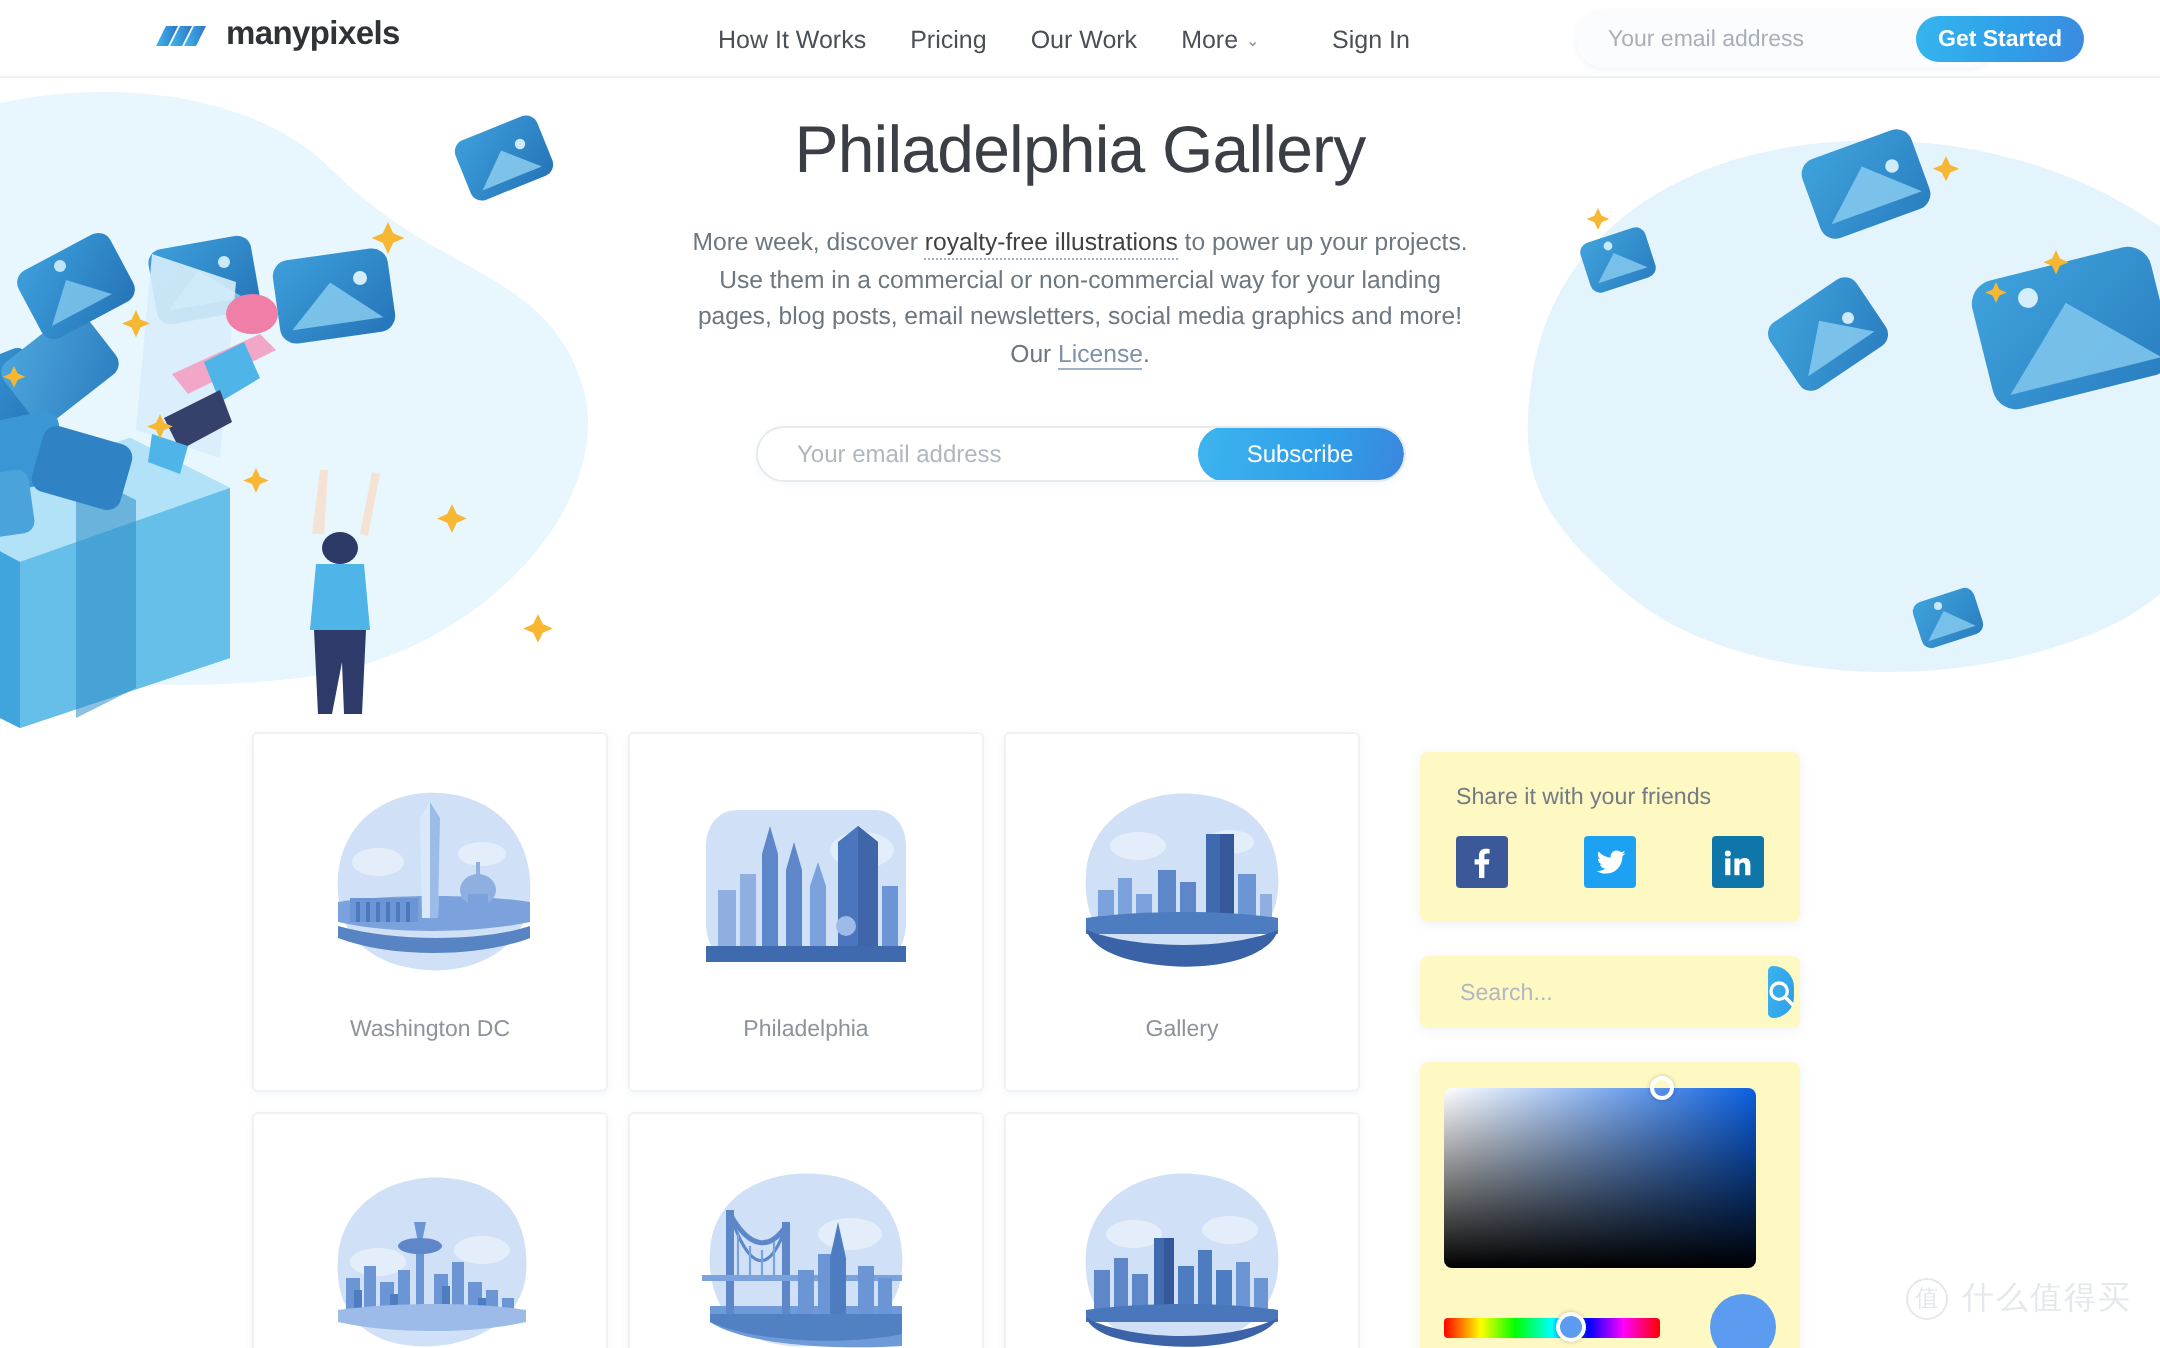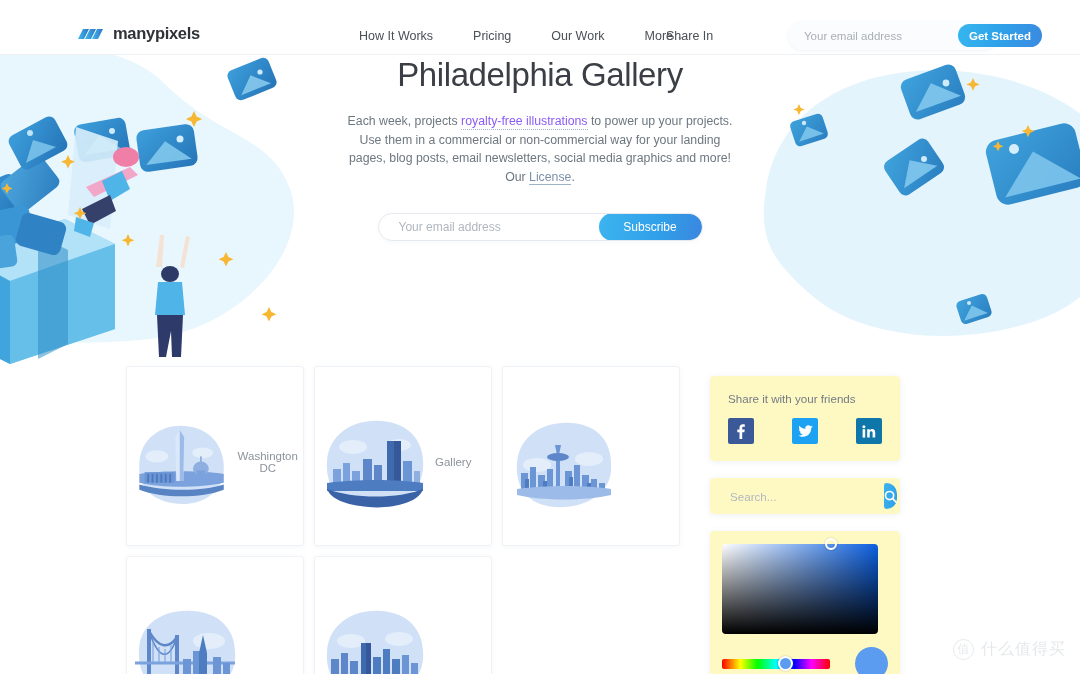--- a/index.html
+++ b/index.html
@@ -7,39 +7,39 @@
     width: 1080px; height: 674px;
     overflow: hidden;
     font-family: "Liberation Sans", sans-serif;
     background: #ffffff;
     color: #4a4a4a;
   }
   .page { position: relative; width: 1080px; height: 674px; overflow: hidden; background: #fff; }
 
   
   .navbar {
-    position: absolute; top: 16px; left: 0;
+    position: absolute; top: 0; left: 0;
     width: 1080px; height: 39px;
     background: #ffffff;
     border-bottom: 1px solid #eef1f4;
     display: flex; align-items: center;
     z-index: 40;
   }
   .logo-wrap {
     position: absolute; left: 78px; top: 8px;
     display: flex; align-items: center; gap: 9px;
   }
   .logo-mark { display: block; }
   .logo-text {
     font-size: 16.5px; font-weight: bold; letter-spacing: -0.3px;
     color: #2f3237;
   }
   .nav-links {
     position: absolute; left: 359px; top: 0; height: 39px;
-    display: flex; align-items: center; gap: 40px;
+    display: flex; align-items: center; gap: 22px;
   }
   .nav-link {
     font-size: 12.5px; color: #4b4f56; text-decoration: none;
     display: flex; align-items: center; gap: 4px; cursor: pointer;
     white-space: nowrap;
   }
   .caret { display: inline-block; font-size: 8px; color: #8b9097; transform: translateY(1px); }
   .nav-signin { position: absolute; left: 666px; top: 0; height: 39px; display: flex; align-items: center; }
 
   .nav-cta {
@@ -75,21 +75,21 @@
   .hero-title {
     margin-top: 17px;
     font-size: 33px; font-weight: normal; letter-spacing: -0.4px;
     color: #3b3f45;
   }
   .hero-desc {
     margin: 18px auto 0; width: 400px;
     font-size: 12.3px; line-height: 18.5px; color: #6d7780;
   }
   .dlink {
-    color: #8b5cf6; text-decoration: none;
+    color: #404040; text-decoration: none;
     border-bottom: 1px dotted #9bb4d2;
     padding-bottom: 1px;
   }
   .slink { color: #7d91a8; text-decoration: none; border-bottom: 1px solid #9fb2c6; }
 
   .subscribe-row {
     margin: 27px auto 0; width: 325px; height: 28px;
     background: #ffffff; border: 1px solid #e6eaef; border-radius: 15px;
     display: flex; align-items: center;
     box-shadow: 0 1px 4px rgba(90,120,160,0.06);
@@ -114,21 +114,21 @@
     width: 564px;
     display: flex; flex-wrap: wrap; gap: 10px;
     z-index: 10;
   }
   .card {
     width: 178px; height: 180px;
     background: #ffffff;
     border: 1px solid #f0f2f5;
     border-radius: 3px;
     box-shadow: 0 1px 5px rgba(80,110,150,0.07);
-    display: flex; flex-direction: row; align-items: center;
+    display: flex; flex-direction: column; align-items: center;
     cursor: pointer; overflow: hidden;
   }
   .card-art { margin-top: 20px; width: 120px; height: 110px; }
   .card-label {
     margin-top: 12px; font-size: 11.5px; color: #8c939b; text-align: center;
   }
 
   
   .sidebar { position: absolute; left: 710px; top: 376px; width: 190px; z-index: 10; }
   .panel {
@@ -242,21 +242,21 @@
         <span>Our Work</span>
       </a>
       <a class="nav-link">
         <span>More</span>
         <span class="caret">⌄</span>
       </a>
     </div>
 
     <div class="nav-signin">
       <a class="nav-link">
-        <span>Share In</span>
+        <span>Sign In</span>
       </a>
     </div>
 
     <div class="nav-cta">
       <input class="nav-email" type="text" placeholder="Your email address" style="">
       <button class="btn-getstarted">Get Started</button>
     </div>
   </div>
 
   <div class="hero">
@@ -383,21 +383,21 @@
         <path d="M53,65 l1.8,3.9 3.9,1.6 -3.9,1.6 -1.8,3.9 -1.8,-3.9 -3.9,-1.6 3.9,-1.6 Z"></path>
         <path d="M227,39 l2.1,4.5 4.5,1.9 -4.5,1.9 -2.1,4.5 -2.1,-4.5 -4.5,-1.9 4.5,-1.9 Z"></path>
         <path d="M282,86 l2,4.3 4.3,1.8 -4.3,1.8 -2,4.3 -2,-4.3 -4.3,-1.8 4.3,-1.8 Z"></path>
         <path d="M252,102 l1.7,3.7 3.7,1.5 -3.7,1.5 -1.7,3.7 -1.7,-3.7 -3.7,-1.5 3.7,-1.5 Z"></path>
       </g>
     </svg>
 
     <div class="hero-center">
       <h1 class="hero-title">Philadelphia Gallery</h1>
       <p class="hero-desc">
-        <span>Each week, projects </span><a class="dlink">royalty-free illustrations</a><span> to power up your projects. Use them in a commercial or non-commercial way for your landing pages, blog posts, email newsletters, social media graphics and more! Our </span><a class="slink">License</a><span>.</span>
+        <span>More week, discover </span><a class="dlink">royalty-free illustrations</a><span> to power up your projects. Use them in a commercial or non-commercial way for your landing pages, blog posts, email newsletters, social media graphics and more! Our </span><a class="slink">License</a><span>.</span>
       </p>
 
       <div class="subscribe-row">
         <input class="sub-email" type="text" placeholder="Your email address" style="">
         <button class="btn-subscribe">Subscribe</button>
       </div>
     </div>
   </div>
 
   <div class="gallery">
@@ -420,20 +420,41 @@
             <rect x="48" y="64" width="2" height="10"></rect>
         </g>
         <ellipse cx="84" cy="58" rx="9" ry="8" fill="#8fafe0"></ellipse>
         <rect x="79" y="60" width="10" height="12" fill="#7ba2dc"></rect>
         <rect x="83" y="44" width="2" height="8" fill="#8fafe0"></rect>
         <path d="M14,76 C42,84 86,84 110,76 L110,82 C84,92 40,92 14,82 Z" fill="#5884c4"></path>
       </svg>
       <div class="card-label">Washington DC</div>
     </div>
 
+    <div class="card">
+      <svg class="card-art" viewBox="0 0 120 110">
+        <path d="M26,18 L94,18 C104,18 110,26 110,36 L110,74 C110,86 104,94 94,94 L26,94 C16,94 10,86 10,74 L10,36 C10,26 16,18 26,18 Z" fill="#cfe0f7"></path>
+        <ellipse cx="88" cy="38" rx="16" ry="9" fill="#e2edfb"></ellipse>
+        <g fill="#8fafe0">
+          <rect x="16" y="58" width="9" height="36"></rect>
+            <rect x="27" y="50" width="8" height="44"></rect>
+        </g>
+        <g fill="#5d87c9">
+          <path d="M38,40 L42,26 L46,40 L46,94 L38,94 Z"></path>
+          <path d="M50,48 L54,34 L58,48 L58,94 L50,94 Z"></path>
+        </g>
+        <path d="M62,56 L66,44 L70,56 L70,94 L62,94 Z" fill="#7ba2dc"></path>
+        <path d="M76,34 L86,26 L96,34 L96,94 L76,94 Z" fill="#4b76bd"></path>
+        <path d="M86,26 L96,34 L96,94 L86,94 Z" fill="#3e66a9"></path>
+        <rect x="98" y="56" width="8" height="38" fill="#6b95d4"></rect>
+        <ellipse cx="80" cy="76" rx="5" ry="5" fill="#9cbbe8"></ellipse>
+        <rect x="10" y="86" width="100" height="8" fill="#3f6aae"></rect>
+      </svg>
+      <div class="card-label">Philadelphia</div>
+    </div>
 
     <div class="card">
       <svg class="card-art" viewBox="0 0 120 110">
         <path d="M12,50 C14,22 40,8 66,10 C96,12 110,32 108,58 C106,84 80,98 54,96 C26,94 10,78 12,50 Z" fill="#cfe0f7"></path>
         <ellipse cx="38" cy="36" rx="14" ry="7" fill="#e4eefb"></ellipse>
         <ellipse cx="84" cy="34" rx="12" ry="6" fill="#e4eefb"></ellipse>
         <g fill="#7ba2dc">
           <rect x="18" y="58" width="8" height="20"></rect>
             <rect x="28" y="52" width="7" height="26"></rect>
           <rect x="37" y="60" width="8" height="18"></rect>

